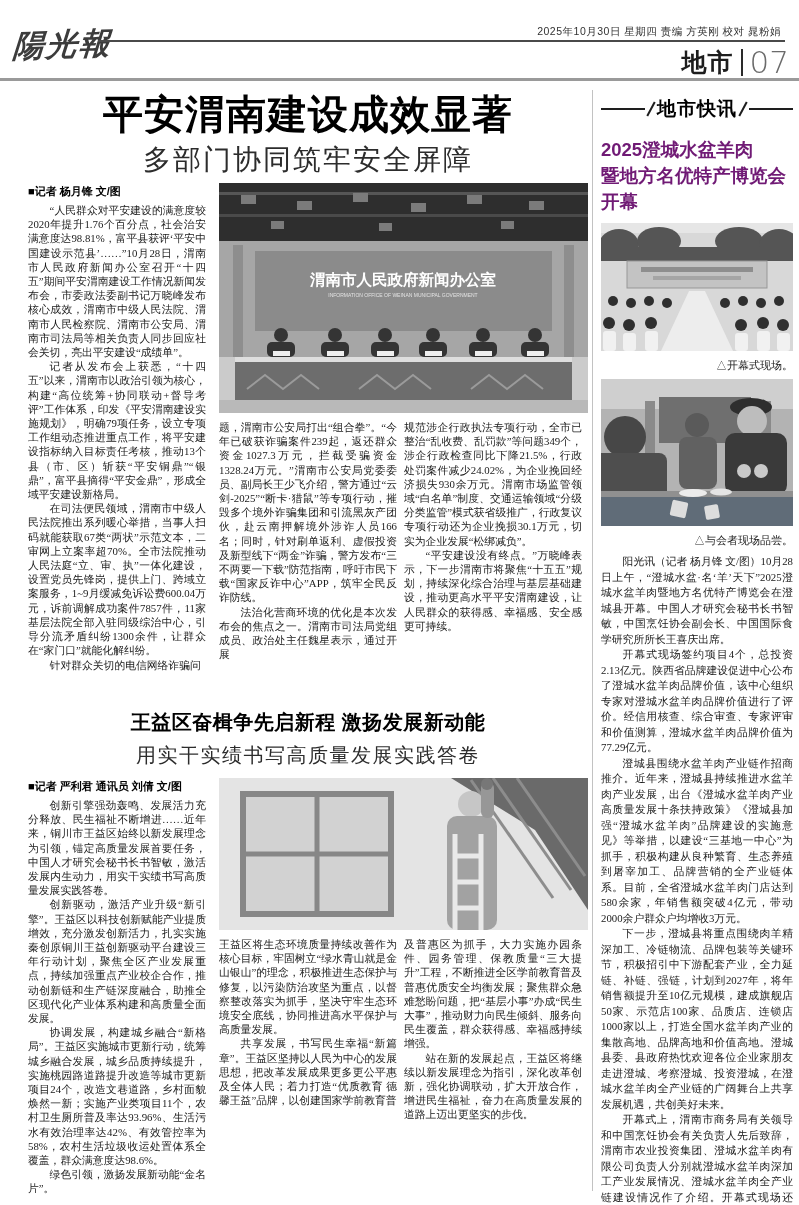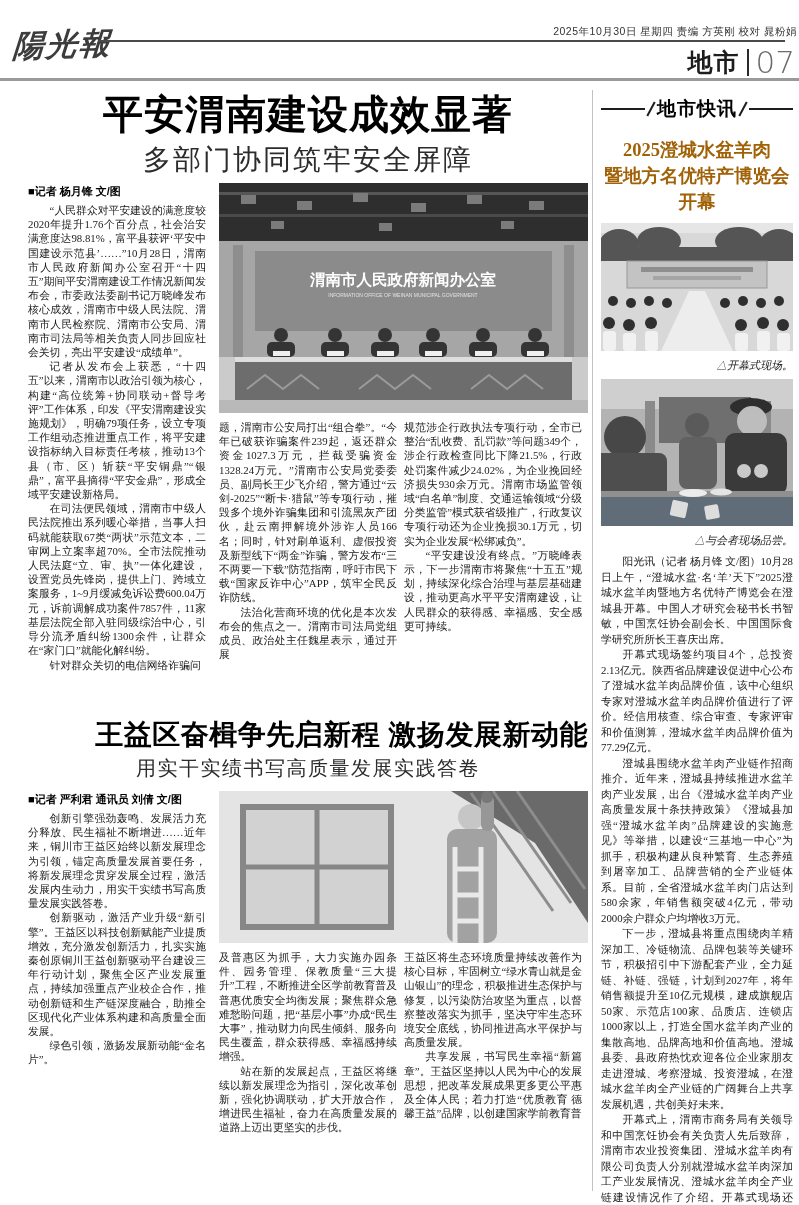--- a/index.html
+++ b/index.html
@@ -3,38 +3,38 @@
 <meta charset="utf-8">
 <style>
   html,body{margin:0;padding:0;background:#e9e9e9;}
   .page{position:relative;width:799px;height:1205px;background:#ffffff;margin:0 auto;
         font-family:"Liberation Serif",serif;color:#151515;overflow:hidden;}
 
   
   .logo{position:absolute;left:13px;top:24px;font-size:31px;font-weight:bold;
         font-style:italic;color:#3c3c3c;transform:rotate(-2deg) skewX(-6deg);
         letter-spacing:2px;font-family:"Liberation Serif",serif;}
-  .dateline{position:absolute;right:2px;top:25px;font-size:10.5px;color:#333;
+  .dateline{position:absolute;right:18px;top:25px;font-size:10.5px;color:#333;
         font-family:"Liberation Sans",sans-serif;letter-spacing:.5px;}
   .rule1{position:absolute;left:98px;right:14px;top:40px;height:2px;background:#4a4a4a;}
-  .section-row{position:absolute;right:4px;top:44px;display:flex;align-items:center;gap:7px;
+  .section-row{position:absolute;right:10px;top:44px;display:flex;align-items:center;gap:7px;
         font-family:"Liberation Sans",sans-serif;}
   .section-name{font-size:25px;font-weight:bold;color:#1d1d1d;letter-spacing:1px;}
   .section-sep{width:2px;height:27px;background:#2a2a2a;}
   .page-no{font-size:31px;color:#6b6b6b;font-family:"DejaVu Sans",sans-serif;font-weight:200;}
   .rule2{position:absolute;left:0px;right:0px;top:78px;height:3px;background:#9a9a9a;}
 
   
   .left-zone{position:absolute;left:28px;top:86px;width:560px;}
   .a1-headline{margin:4px 0 7px;text-align:center;font-family:"Liberation Sans",sans-serif;
         font-weight:900;font-size:40px;line-height:48px;color:#000;letter-spacing:1px;}
   .a1-subtitle{margin:2px 0 8px;text-align:center;font-family:"Liberation Sans",sans-serif;
         font-size:28px;line-height:30px;color:#2c2c2c;letter-spacing:2px;}
-  .a2-headline{margin:22px 0 0;text-align:right;font-family:"Liberation Sans",sans-serif;
-        font-weight:900;font-size:28px;line-height:36px;color:#000;letter-spacing:.5px;}
+  .a2-headline{margin:9px 0 0;text-align:center;font-family:"Liberation Sans",sans-serif;
+        font-weight:900;font-size:20px;line-height:36px;color:#000;letter-spacing:.5px;}
   .a2-subtitle{margin:2px 0 10px;text-align:center;font-family:"Liberation Sans",sans-serif;
         font-size:20px;line-height:26px;color:#2c2c2c;letter-spacing:1.5px;}
 
   .columns{display:flex;gap:13px;}
   .col{width:178px;overflow:hidden;}
   .right-block{width:369px;}
   .subcols{display:flex;gap:7px;overflow:hidden;}
   .subcol{width:178px;}
   .a1-columns{height:512px;}
   .a1-subcols{height:272px;}
@@ -50,23 +50,23 @@
   .photo{display:block;margin:0 0 7px 0;}
 
   
   .v-divider{position:absolute;left:592px;top:90px;bottom:14px;width:1px;background:#c2c2c2;}
   .bulletin{position:absolute;left:601px;top:88px;width:192px;}
   .tag-row{display:flex;align-items:center;gap:5px;margin:8px 0 15px;}
   .tag-line{flex:1;height:2px;background:#1e1e1e;}
   .tag-slash{width:2px;height:16px;background:#1e1e1e;transform:rotate(28deg);}
   .tag-text{font-family:"Liberation Sans",sans-serif;font-weight:900;font-size:19px;
         color:#000;letter-spacing:1px;}
-  .bull-headline{text-align:center;font-family:Liberation Serif, serif;font-weight:bold;
-        font-size:18.5px;line-height:26px;color:#a16207;margin:0 0 8px;}
-  .caption{font-size:11px;line-height:14px;text-align:right;font-style:italic;color:#222;
+  .bull-headline{text-align:left;font-family:Liberation Sans, sans-serif;font-weight:bold;
+        font-size:18.5px;line-height:26px;color:#701a75;margin:0 0 8px;}
+  .caption{font-size:11px;line-height:14px;text-align:right;color:#222;
         margin:3px 0 7px;font-family:"Liberation Serif",serif;}
   .bull-body{height:688px;overflow:hidden;}
   .bull-body p{margin:0;font-size:10.8px;line-height:15.5px;text-align:justify;
         text-indent:2em;color:#1a1a1a;}
 </style>
 </head>
 <body>
 
 <div class="page">
 
@@ -167,22 +167,23 @@
       </div>
     </div>
 
     <div>
       <h2 class="a2-headline">王益区奋楫争先启新程 激扬发展新动能</h2>
       <div class="a2-subtitle">用实干实绩书写高质量发展实践答卷</div>
 
       <div class="columns a2-columns body-text">
         <div class="col">
           <div class="byline">■记者 严利君 通讯员 刘倩 文/图</div>
-          <p>创新引擎强劲轰鸣、发展活力充分释放、民生福祉不断增进……近年来，铜川市王益区始终以新发展理念为引领，锚定高质量发展首要任务，将新发展理念贯穿发展全过程，激活发展内生动力，用实干实绩书写高质量发展实践答卷。</p>
+          <p>创新引擎强劲轰鸣、发展活力充分释放、民生福祉不断增进……近年来，铜川市王益区始终以新发展理念为引领，锚定高质量发展首要任务，中国人才研究会秘书长书智敏，激活发展内生动力，用实干实绩书写高质量发展实践答卷。</p>
           <p>创新驱动，激活产业升级“新引擎”。王益区以科技创新赋能产业提质增效，充分激发创新活力，扎实实施秦创原铜川王益创新驱动平台建设三年行动计划，聚焦全区产业发展重点，持续加强重点产业校企合作，推动创新链和生产链深度融合，助推全区现代化产业体系构建和高质量全面发展。</p>
+          <p>协调发展，构建城乡融合“新格局”。王益区实施城市更新行动，统筹城乡融合发展，城乡品质持续提升，实施桃园路道路提升改造等城市更新项目24个，改造文巷道路，乡村面貌焕然一新；实施产业类项目11个，农村卫生厕所普及率达93.96%、生活污水有效治理率达42%、有效管控率为58%，农村生活垃圾收运处置体系全覆盖，群众满意度达98.6%。</p>
           <p>绿色引领，激扬发展新动能“金名片”。</p>
         </div>
 
         <div class="right-block">
 
           <svg class="photo" width="369" height="152" viewBox="0 0 369 152">
             <rect width="369" height="152" fill="#e4e4e4"></rect>
             <rect x="24" y="16" width="148" height="120" fill="#d2d2d2" stroke="#878787" stroke-width="6"></rect>
             <line x1="98" y1="16" x2="98" y2="136" stroke="#878787" stroke-width="5"></line>
             <line x1="24" y1="76" x2="172" y2="76" stroke="#878787" stroke-width="5"></line>
@@ -200,26 +201,26 @@
               <line x1="236" y1="56" x2="236" y2="152"></line>
               <line x1="262" y1="56" x2="262" y2="152"></line>
               <line x1="236" y1="78" x2="262" y2="78"></line>
               <line x1="236" y1="104" x2="262" y2="104"></line>
               <line x1="236" y1="130" x2="262" y2="130"></line>
             </g>
           </svg>
 
           <div class="subcols a2-subcols">
             <div class="subcol">
+              <p class="cont">王益区将生态环境质量持续改善作为核心目标，牢固树立“绿水青山就是金山银山”的理念，积极推进生态保护与修复，以污染防治攻坚为重点，以督察整改落实为抓手，坚决守牢生态环境安全底线，协同推进高水平保护与高质量发展。</p>
+              <p>共享发展，书写民生幸福“新篇章”。王益区坚持以人民为中心的发展思想，把改革发展成果更多更公平惠及全体人民；着力打造“优质教育 德馨王益”品牌，以创建国家学前教育普</p>
+            </div>
+            <div class="subcol">
               <p class="cont">及普惠区为抓手，大力实施办园条件、园务管理、保教质量“三大提升”工程，不断推进全区学前教育普及普惠优质安全均衡发展；聚焦群众急难愁盼问题，把“基层小事”办成“民生大事”，推动财力向民生倾斜、服务向民生覆盖，群众获得感、幸福感持续增强。</p>
               <p>站在新的发展起点，王益区将继续以新发展理念为指引，深化改革创新，强化协调联动，扩大开放合作，增进民生福祉，奋力在高质量发展的道路上迈出更坚实的步伐。</p>
-            </div>
-            <div class="subcol">
-              <p class="cont">王益区将生态环境质量持续改善作为核心目标，牢固树立“绿水青山就是金山银山”的理念，积极推进生态保护与修复，以污染防治攻坚为重点，以督察整改落实为抓手，坚决守牢生态环境安全底线，协同推进高水平保护与高质量发展。</p>
-              <p>共享发展，书写民生幸福“新篇章”。王益区坚持以人民为中心的发展思想，把改革发展成果更多更公平惠及全体人民；着力打造“优质教育 德馨王益”品牌，以创建国家学前教育普</p>
             </div>
           </div>
         </div>
       </div>
     </div>
   </div>
 
   <div class="bulletin">
     <div class="tag-row">
       <span class="tag-line"></span>

